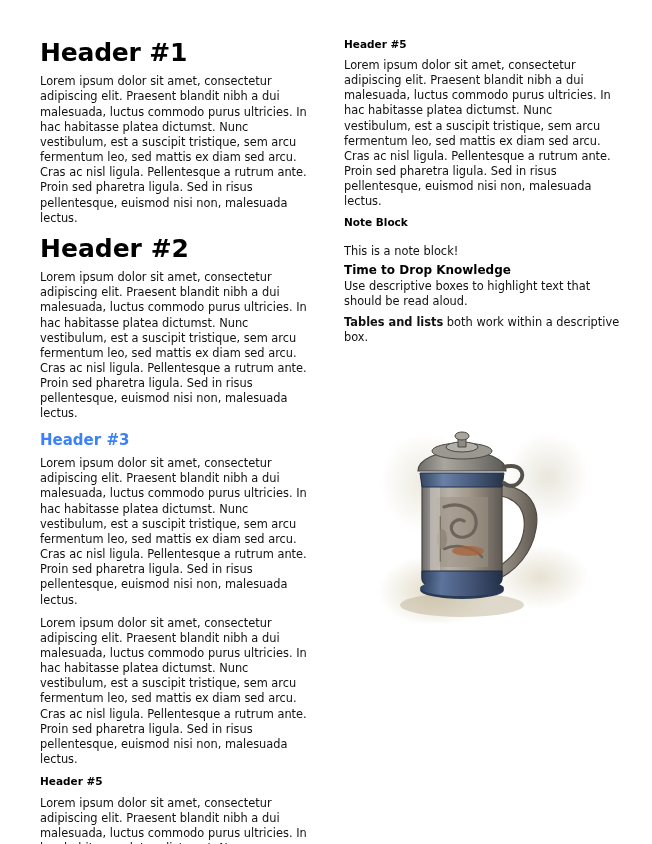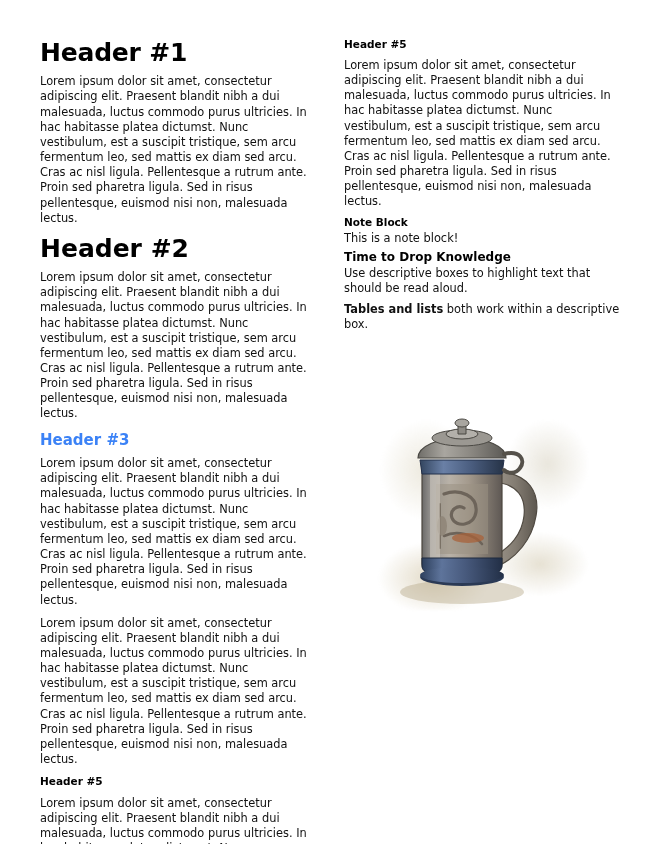--- a/index.html
+++ b/index.html
@@ -80,21 +80,21 @@
   }
   .right-h5 {
     font-size: 10.5px;
     font-weight: bold;
     margin: 0 0 3px 0;
     color: #000;
   }
   .note-title {
     font-size: 10.5px;
     font-weight: bold;
-    margin: 6px 0 3px 0;
+    margin: 6px 0 16px 0;
     color: #000;
   }
   .note-line {
     font-size: 11.4px;
     line-height: 1.33;
     margin: 0 0 4px 0;
   }
   .sub-title {
     font-size: 12px;
     font-weight: bold;

